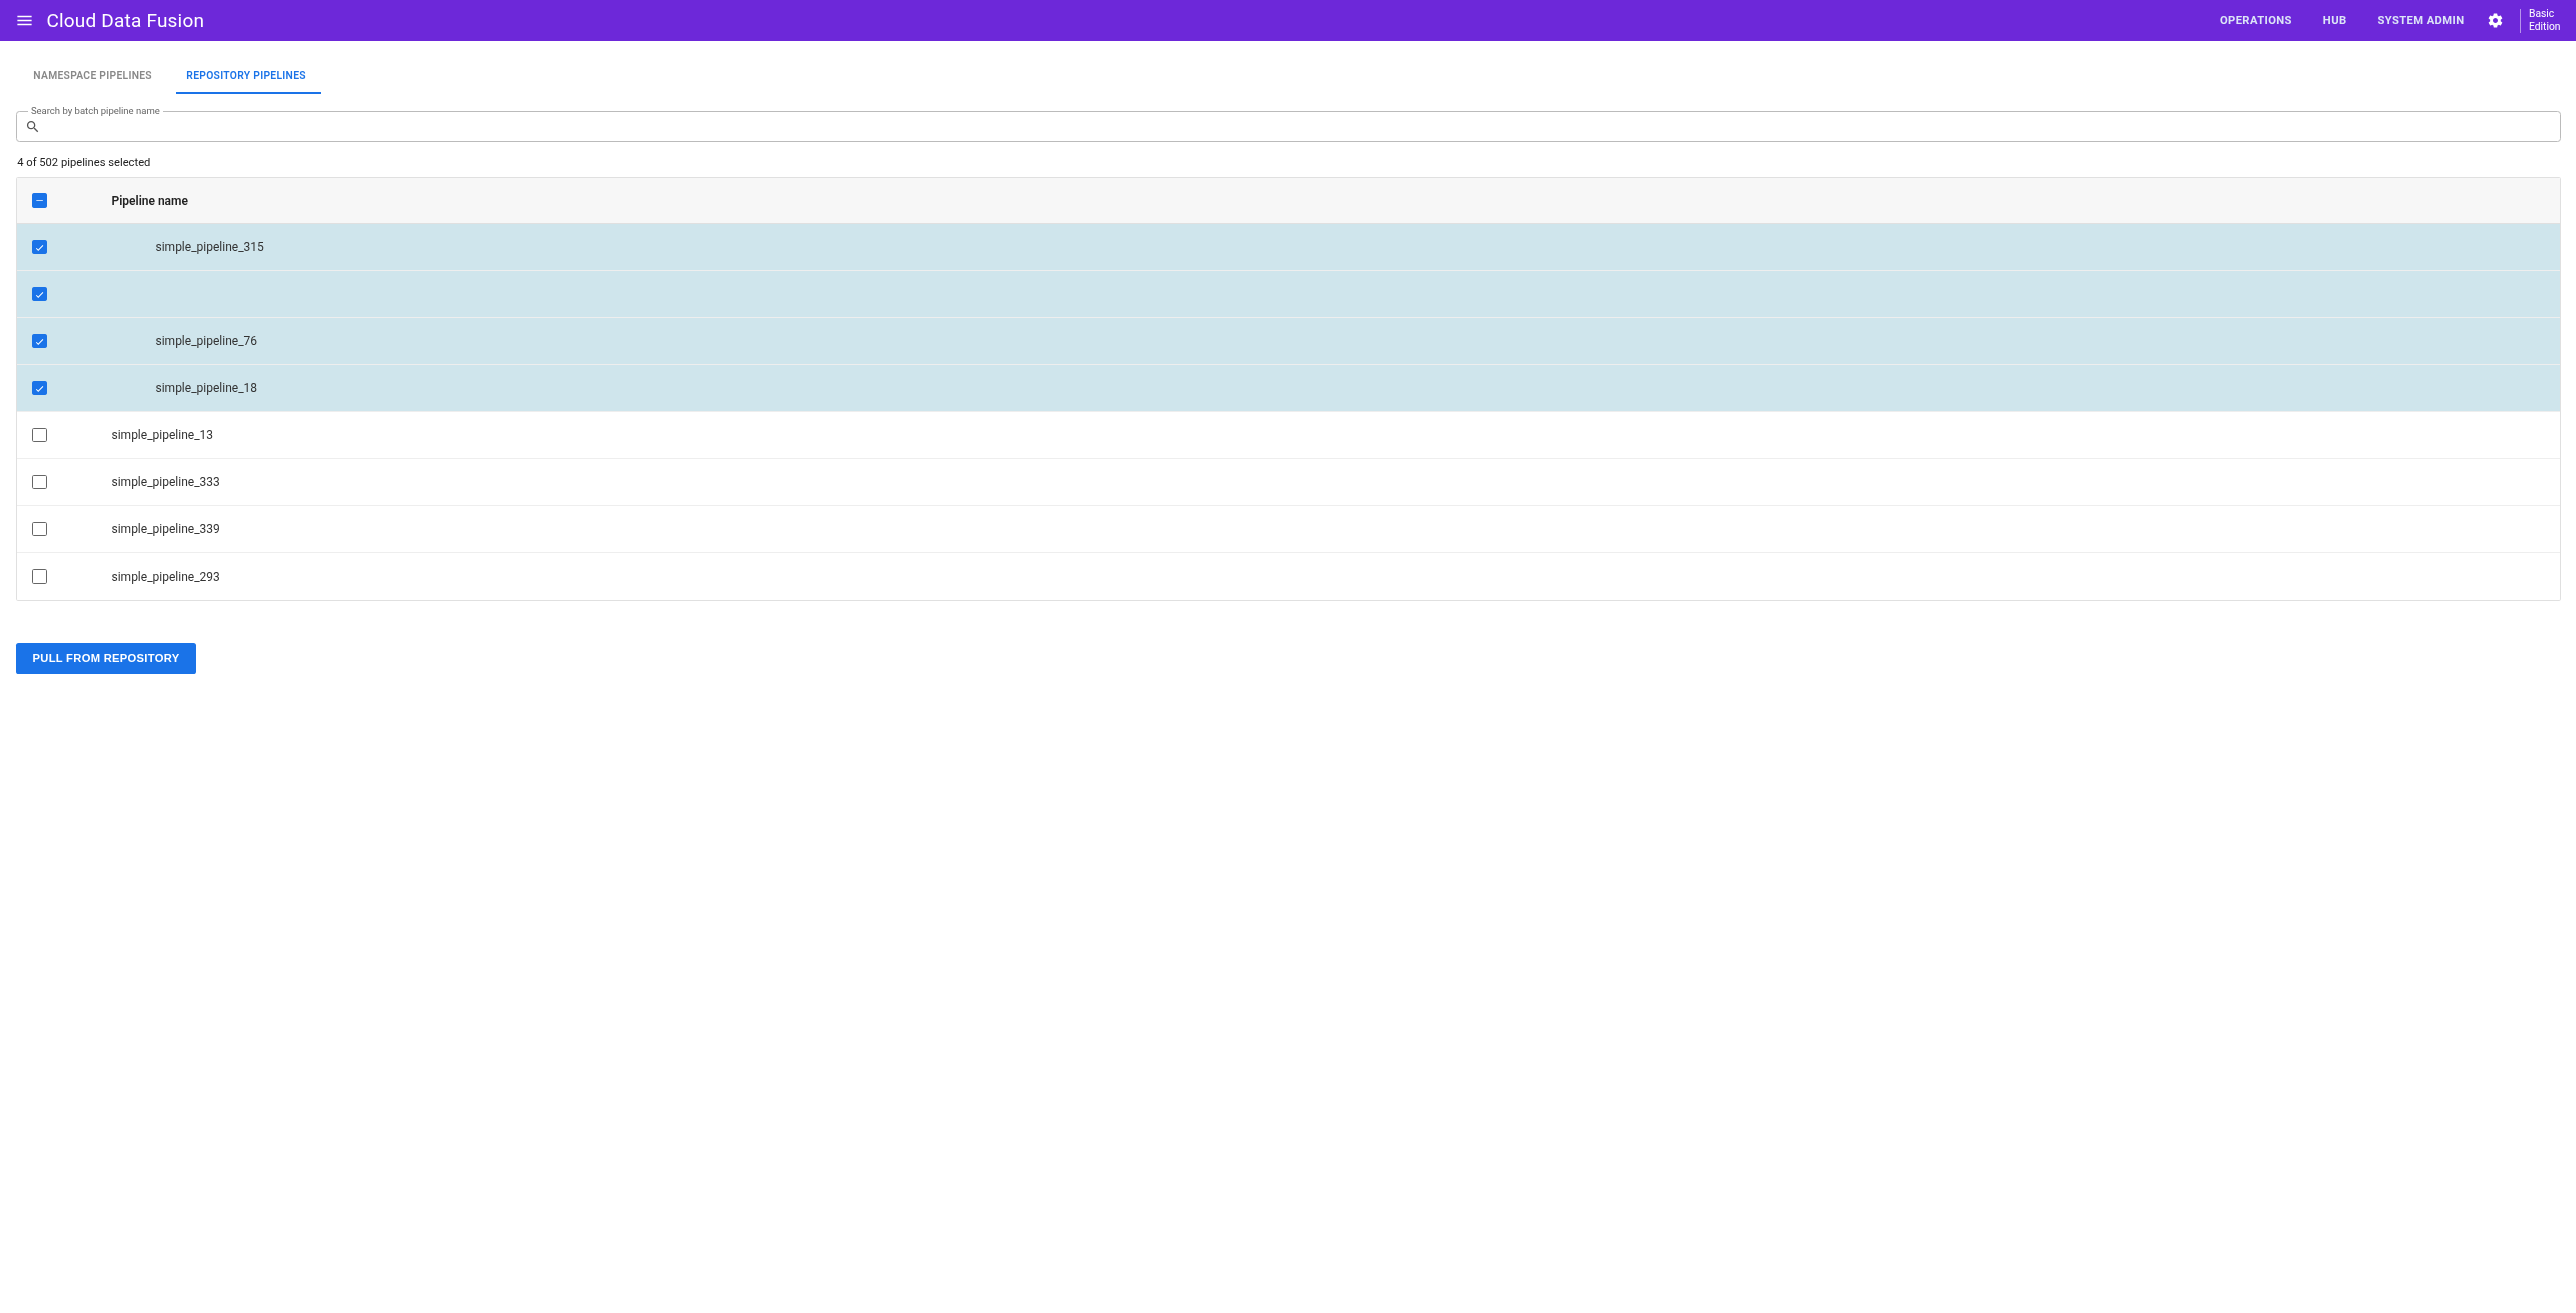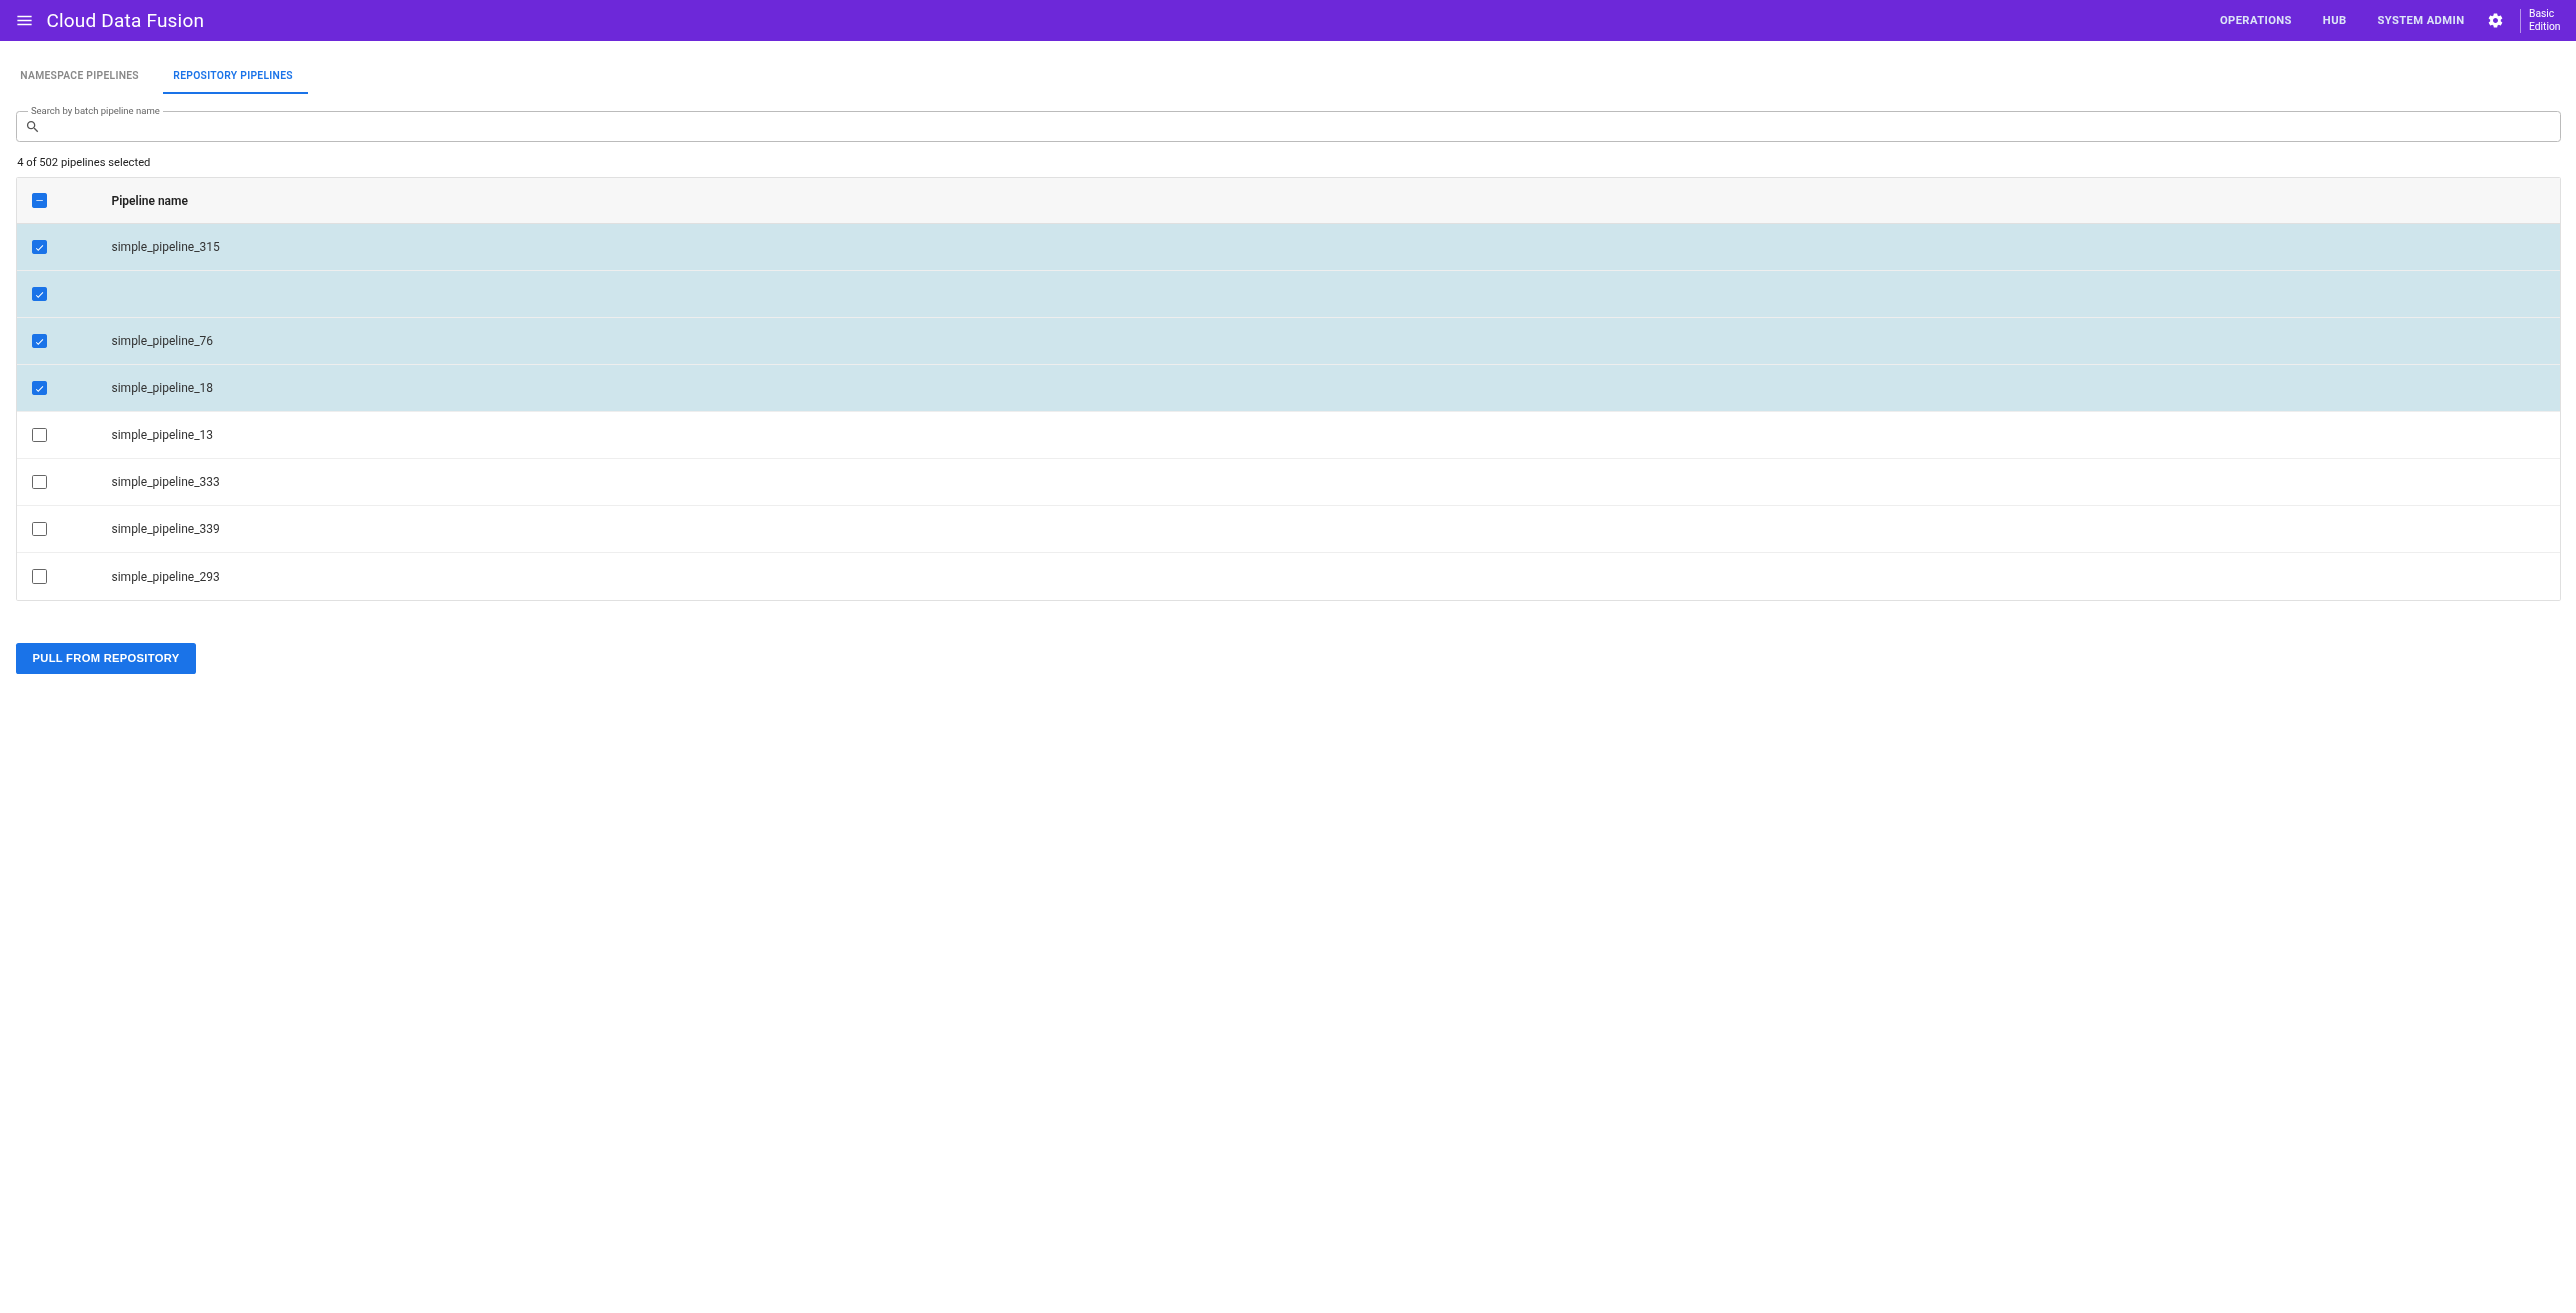--- a/index.html
+++ b/index.html
@@ -62,21 +62,21 @@
   .edition {
     color: #fff;
     font-size: 10.3px;
     line-height: 1.2;
     padding-right: 5.2px;
   }
 
   
   .tabs {
     display: flex;
-    padding: 0 10px;
+    padding: 0 23px;
     border-bottom: 0;
     margin-top: 15.5px;
   }
   .tab {
     font-size: 10.3px;
     font-weight: 600;
     letter-spacing: 0.3px;
     color: #888;
     padding: 12px 15.5px 10.3px 10.3px;
     cursor: pointer;
@@ -152,20 +152,21 @@
     display: flex;
     align-items: center;
     height: 47px;
     border-bottom: 0.9px solid #eee;
     font-size: 12px;
     color: #333;
   }
   .tbl-row:last-child { border-bottom: none; }
   .tbl-row.selected {
     background: #cfe5ec;
+    gap: 44px;
   }
   .col-check {
     width: 95px;
     display: flex;
     align-items: center;
     padding-left: 15.5px;
   }
   .col-name {
     flex: 1;
   }

